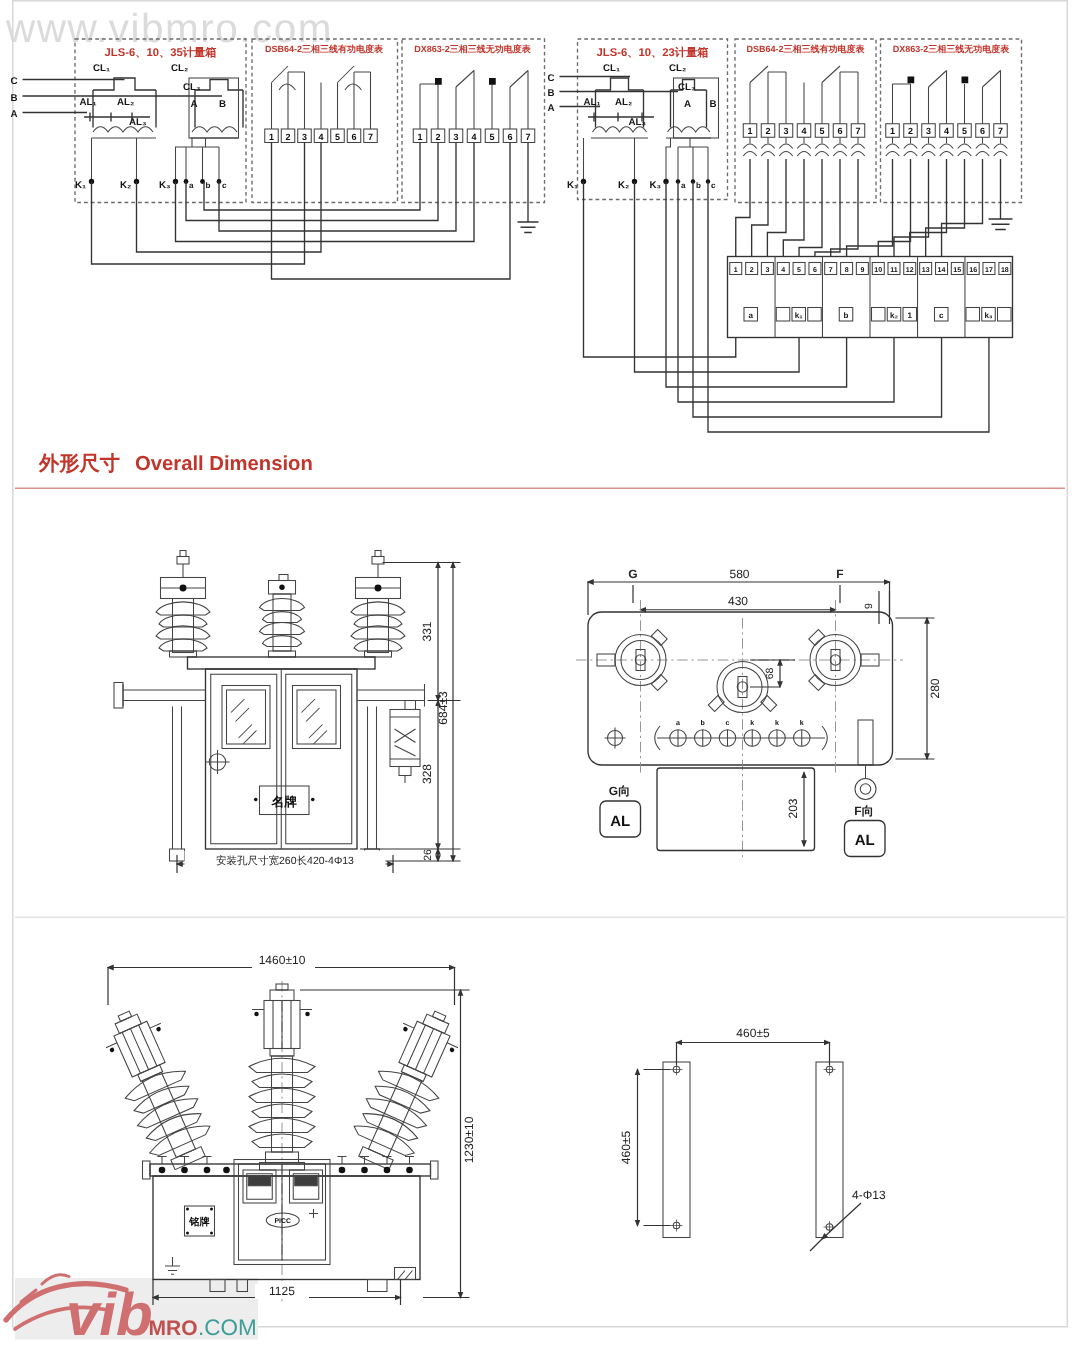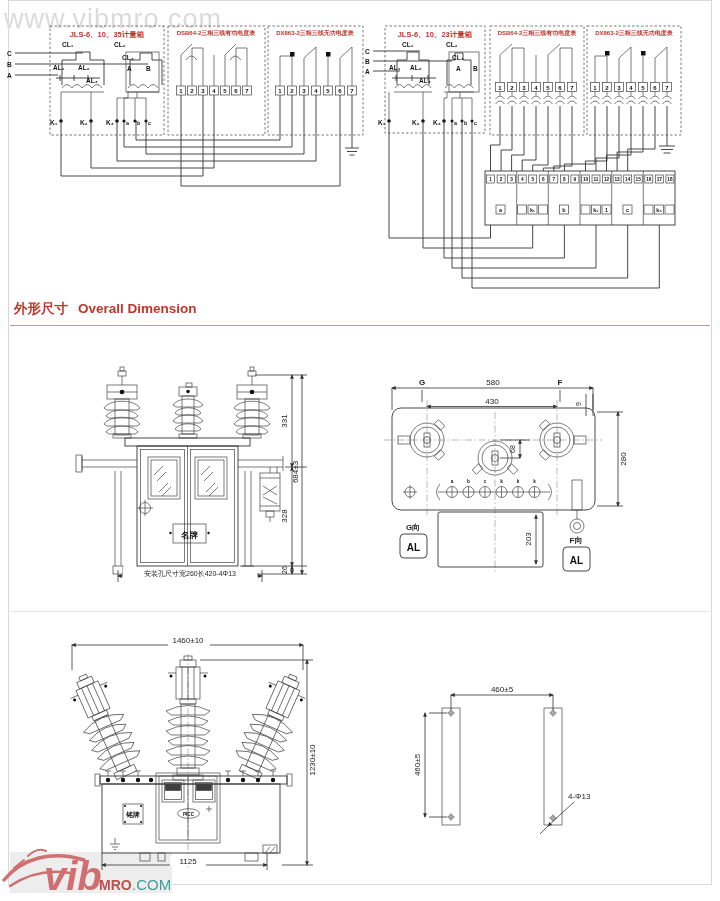--- a/index.html
+++ b/index.html
@@ -1,21 +1,21 @@
 <!DOCTYPE html>
 <html><head>
 <meta charset="utf-8">
 <style>
   html,body{margin:0;padding:0;background:#fff}
   .page{position:relative;width:720px;height:901px;background:#fff;overflow:hidden;
         font-family:"Liberation Sans",sans-serif}
   .pborder{position:absolute;left:8px;top:0;width:702px;height:883px;border:1px solid #d8d8d8}
   .wm-top{position:absolute;left:4px;top:4px;font-size:27px;letter-spacing:1px;color:#dbdbdb;
           font-family:"Liberation Sans",sans-serif;white-space:nowrap}
-  .heading{position:absolute;left:14px;top:300px;font-size:13.5px;font-weight:bold;color:#c2352b;white-space:nowrap}
+  .heading{position:absolute;left:26px;top:300px;font-size:13.5px;font-weight:bold;color:#c2352b;white-space:nowrap}
   .heading .en{margin-left:10px}
   .redline{position:absolute;left:10px;top:325px;width:700px;height:0;border-top:1px solid #d98f88}
   .grayline{position:absolute;left:10px;top:611px;width:700px;height:0;border-top:1px solid #e3e3e3}
   svg{position:absolute;overflow:visible}
   svg text{font-family:"Liberation Sans",sans-serif}
   .ln{stroke:#333;stroke-width:0.9;fill:none}
   .lnt{stroke:#444;stroke-width:0.7;fill:none}
   .dash{stroke:#6b6b6b;stroke-width:0.9;fill:none;stroke-dasharray:2.5 2}
   .cdash{stroke:#8a8a8a;stroke-width:0.6;fill:none;stroke-dasharray:7 2.5 1.5 2.5}
   .dl{stroke:#333;stroke-width:0.8;fill:none}

